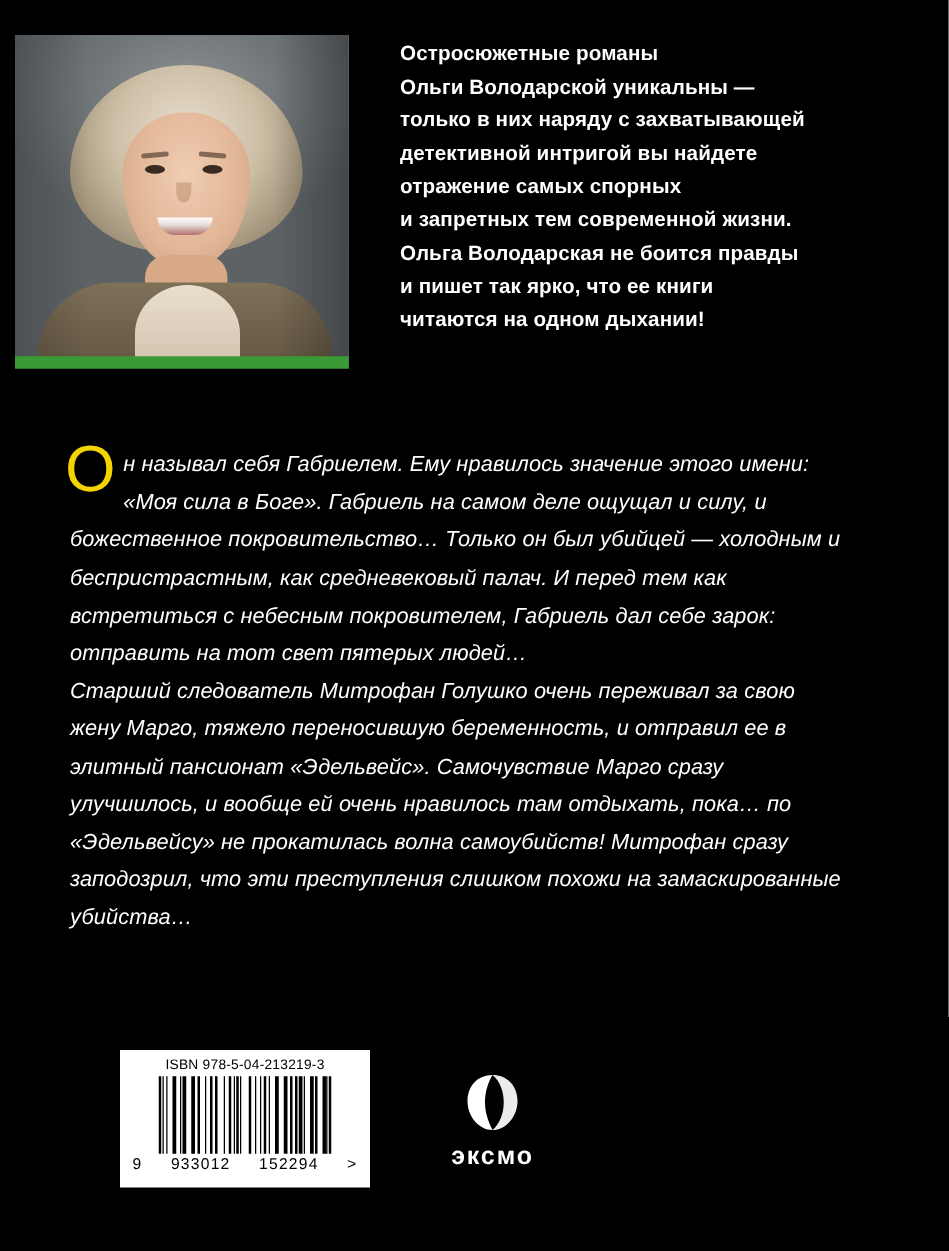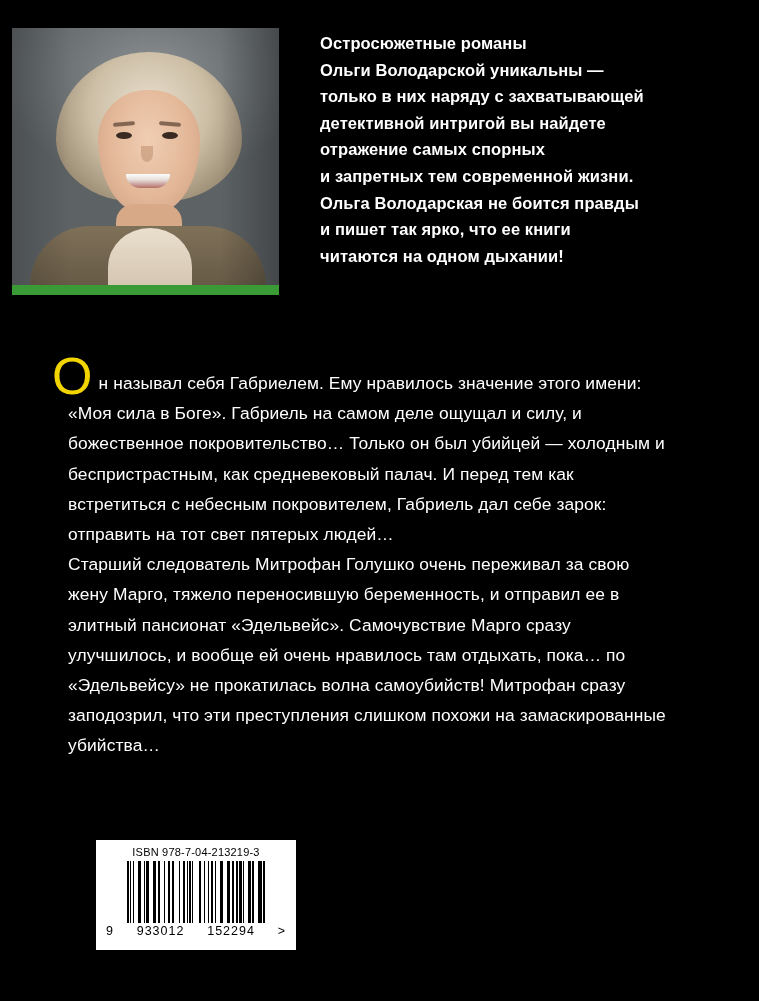--- a/index.html
+++ b/index.html
@@ -160,21 +160,22 @@
   }
   #annotation .dropcap {
     float: left;
     color: #f2d500;
     font-size: 52px;
     line-height: 44px;
     font-weight: normal;
     margin: 2px 6px 0 0;
   }
   #annotation p {
-    margin: 16px;
+    margin: 4px;
+    font-style: italic;
   }
 
   
   #barcode-block {
     position: absolute;
     left: 96px;
     top: 840px;
     width: 200px;
     height: 110px;
     background: #ffffff;
@@ -263,21 +264,21 @@
 и пишет так ярко, что ее книги
 читаются на одном дыхании!</div>
 
   <div id="annotation">
     <span class="dropcap">О</span>
     <p style="white-space: pre-line;">н называл себя Габриелем. Ему нравилось значение этого имени: «Моя сила в Боге». Габриель на самом деле ощущал и силу, и божественное покровительство… Только он был убийцей — холодным и беспристрастным, как средневековый палач. И перед тем как встретиться с небесным покровителем, Габриель дал себе зарок: отправить на тот свет пятерых людей…
 Старший следователь Митрофан Голушко очень переживал за свою жену Марго, тяжело переносившую беременность, и отправил ее в элитный пансионат «Эдельвейс». Самочувствие Марго сразу улучшилось, и вообще ей очень нравилось там отдыхать, пока… по «Эдельвейсу» не прокатилась волна самоубийств! Митрофан сразу заподозрил, что эти преступления слишком похожи на замаскированные убийства…</p>
   </div>
 
   <div id="barcode-block">
-    <div id="isbn-text">ISBN 978-7-04-213219-3</div>
+    <div id="isbn-text">ISBN 978-5-04-213219-3</div>
     <div id="barcode-bars">
         <i style="width: 1.35px; background: rgb(0, 0, 0);"></i>
         <i style="width: 1.35px; background: transparent;"></i>
         <i style="width: 1.35px; background: rgb(0, 0, 0);"></i>
         <i style="width: 1.35px; background: transparent;"></i>
         <i style="width: 1.35px; background: rgb(0, 0, 0);"></i>
         <i style="width: 4.05px; background: transparent;"></i>
         <i style="width: 2.7px; background: rgb(0, 0, 0);"></i>
         <i style="width: 2.7px; background: transparent;"></i>
         <i style="width: 1.35px; background: rgb(0, 0, 0);"></i>
@@ -337,14 +338,24 @@
         <i style="width: 1.35px; background: rgb(0, 0, 0);"></i>
       </div>
     <div id="barcode-digits">
       <span>9</span>
       <span>933012</span>
       <span>152294</span>
       <span>&gt;</span>
     </div>
   </div>
 
+  <div id="publisher">
+    <div class="mark">
+      <svg viewBox="0 0 48 48" width="48" height="48" aria-hidden="true">
+        <path d="M24 2 C12 2 4 11 4 23 C4 35 13 46 24 46 C20 38 18 31 18 24 C18 16 20 9 24 2 Z" fill="#ffffff"></path>
+        <path d="M24 2 C36 2 44 11 44 23 C44 35 35 46 24 46 C30 41 33 32 33 24 C33 15 30 7 24 2 Z" fill="#ffffff" opacity="0.92"></path>
+        <circle cx="24" cy="24" r="20" fill="none" stroke="#000000" stroke-width="0"></circle>
+      </svg>
+    </div>
+    <div class="name">эксмо</div>
+  </div>
 
 </div>
 
 </body></html>

